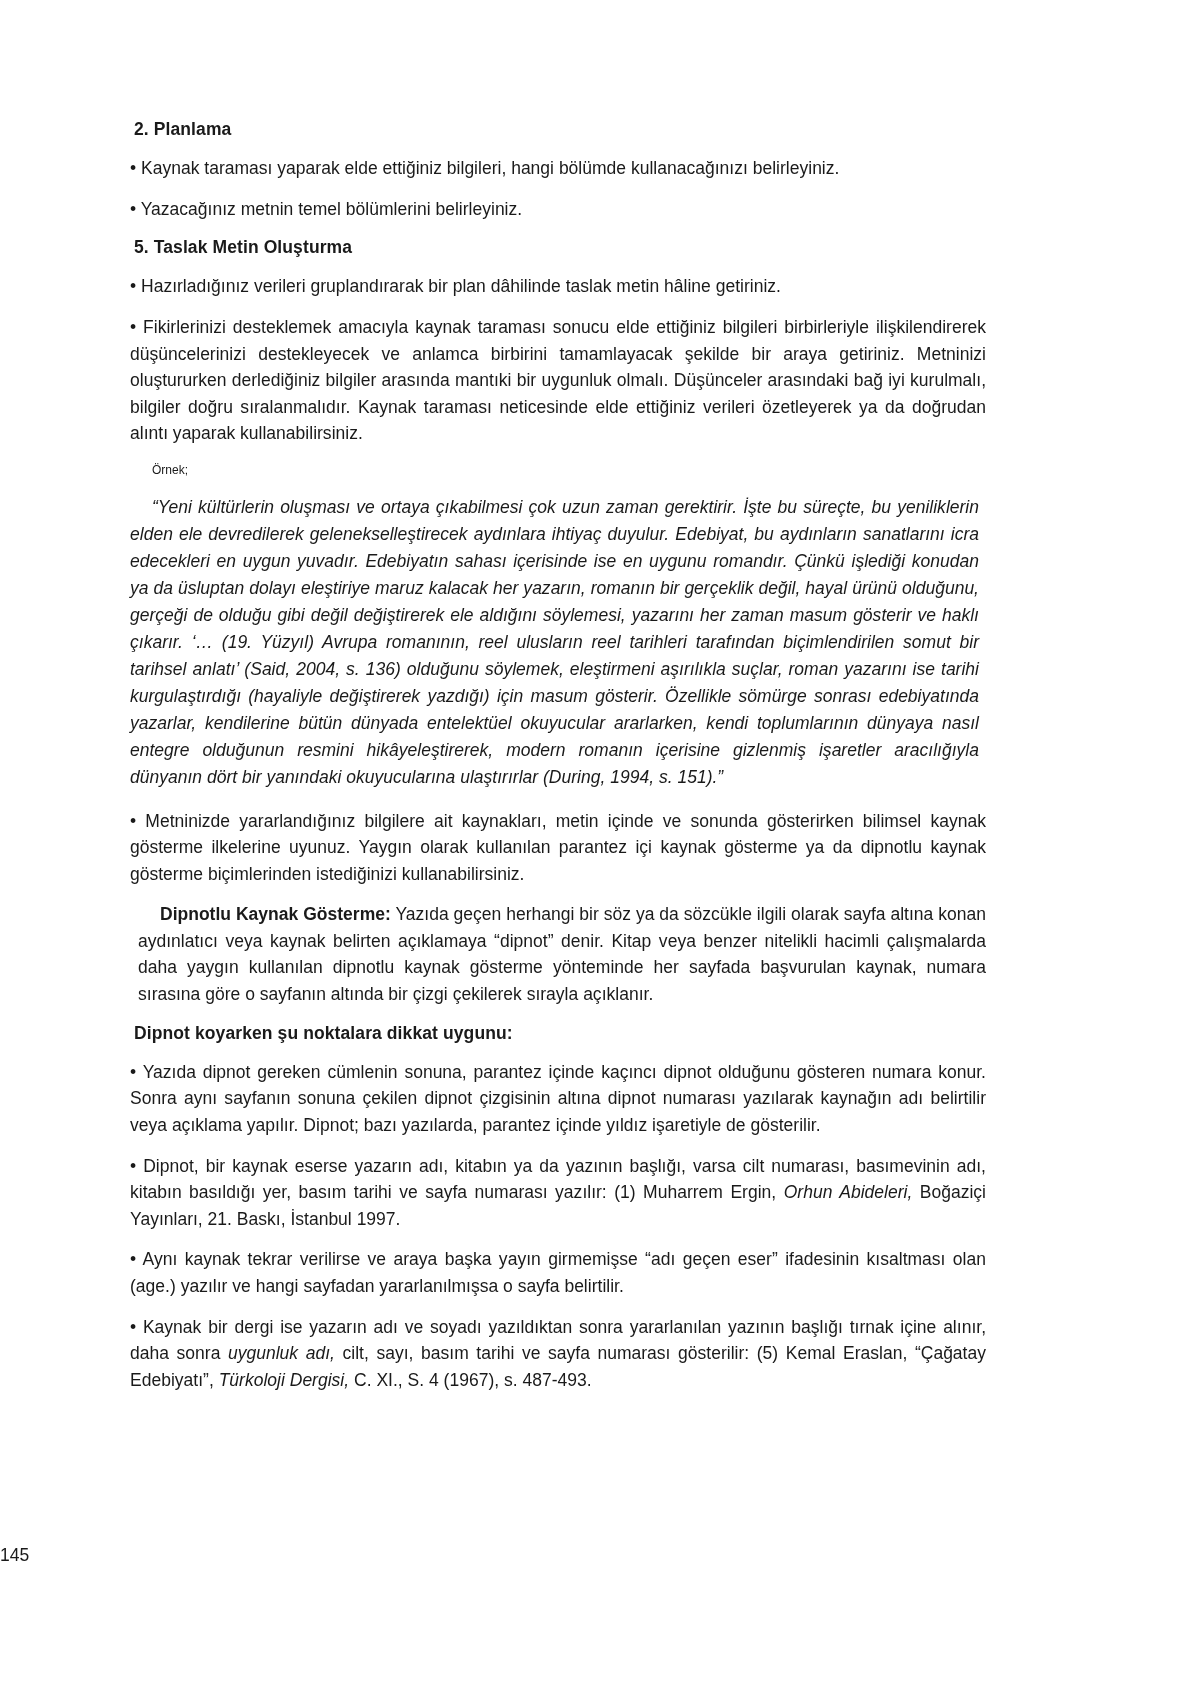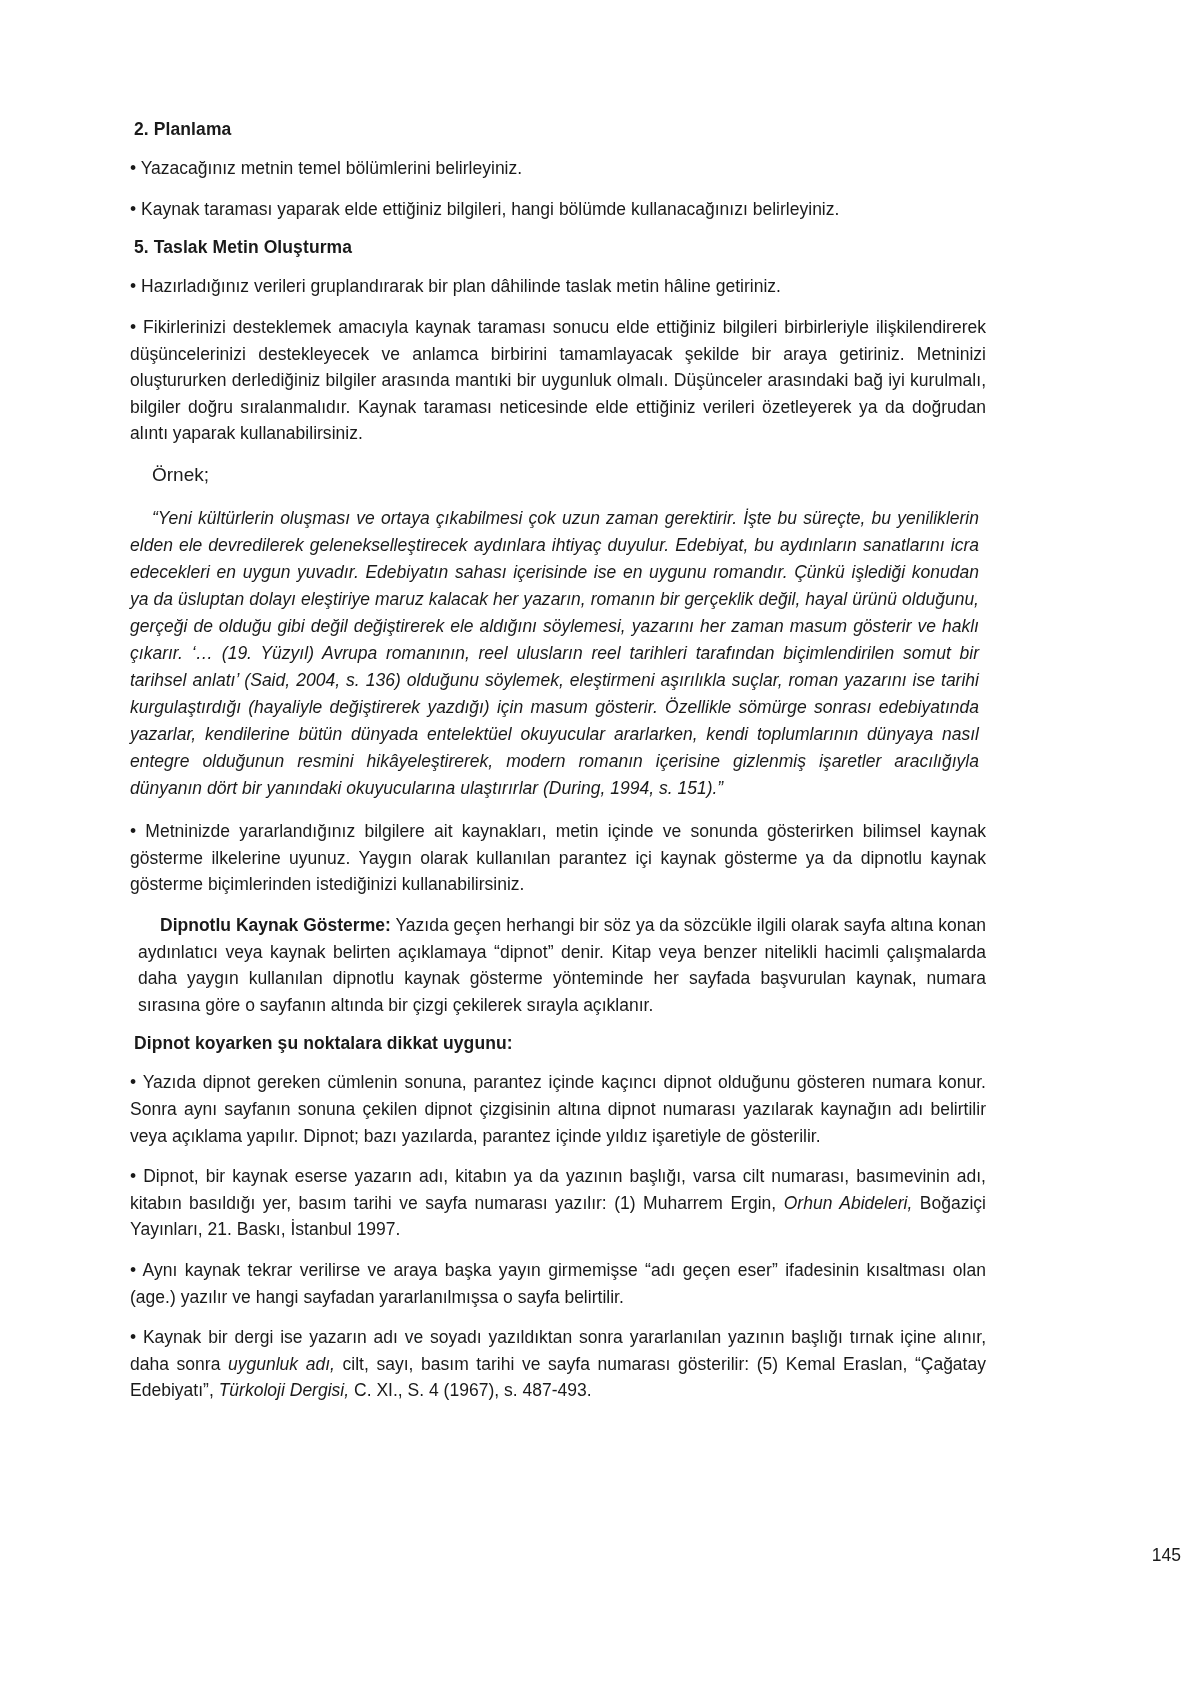--- a/index.html
+++ b/index.html
@@ -59,52 +59,52 @@
   .quote {
     font-style: italic;
     font-size: 17.5px;
     line-height: 1.545;
     margin: 0 7px 16px 0;
     text-align: justify;
     text-indent: 22px;
     letter-spacing: 0.01px;
   }
   .ornek {
-    font-size: 19px;
+    font-size: 12px;
     line-height: 1.52;
     margin: 0 0 15px 0;
     text-indent: 22px;
   }
   em.ital {
     font-style: italic;
   }
   strong.bold {
     font-weight: bold;
   }
   .page-number {
     position: absolute;
     left: 0;
     right: 0;
     top: 1545px;
-    text-align: right;
+    text-align: left;
     font-size: 17.5px;
     color: #1a1a1a;
   }
 </style>
 </head>
 <body>
 
 <div class="page">
   <div class="content">
 
     <h2 class="heading">2. Planlama</h2>
 
+    <p class="bullet-line flat">• Kaynak taraması yaparak elde ettiğiniz bilgileri, hangi bölümde kullanacağınızı belirleyiniz.</p>
+
     <p class="bullet-line flat">• Yazacağınız metnin temel bölümlerini belirleyiniz.</p>
-
-    <p class="bullet-line flat">• Kaynak taraması yaparak elde ettiğiniz bilgileri, hangi bölümde kullanacağınızı belirleyiniz.</p>
 
     <h2 class="heading tight-top">5. Taslak Metin Oluşturma</h2>
 
     <p class="bullet-line flat">• Hazırladığınız verileri gruplandırarak bir plan dâhilinde taslak metin hâline getiriniz.</p>
 
     <p class="bullet-line">• Fikirlerinizi desteklemek amacıyla kaynak taraması sonucu elde ettiğiniz bilgileri birbirleriyle ilişkilendirerek düşüncelerinizi destekleyecek ve anlamca birbirini tamamlayacak şekilde bir araya getiriniz. Metninizi oluştururken derlediğiniz bilgiler arasında mantıki bir uygunluk olmalı. Düşünceler arasındaki bağ iyi kurulmalı, bilgiler doğru sıralanmalıdır. Kaynak taraması neticesinde elde ettiğiniz verileri özetleyerek ya da doğrudan alıntı yaparak kullanabilirsiniz.</p>
 
     <p class="ornek">Örnek;</p>
 
     <p class="quote">“Yeni kültürlerin oluşması ve ortaya çıkabilmesi çok uzun zaman gerektirir. İşte bu süreçte, bu yeniliklerin elden ele devredilerek gelenekselleştirecek aydınlara ihtiyaç duyulur. Edebiyat, bu aydınların sanatlarını icra edecekleri en uygun yuvadır. Edebiyatın sahası içerisinde ise en uygunu romandır. Çünkü işlediği konudan ya da üsluptan dolayı eleştiriye maruz kalacak her yazarın, romanın bir gerçeklik değil, hayal ürünü olduğunu, gerçeği de olduğu gibi değil değiştirerek ele aldığını söylemesi, yazarını her zaman masum gösterir ve haklı çıkarır. ‘… (19. Yüzyıl) Avrupa romanının, reel ulusların reel tarihleri tarafından biçimlendirilen somut bir tarihsel anlatı’ (Said, 2004, s. 136) olduğunu söylemek, eleştirmeni aşırılıkla suçlar, roman yazarını ise tarihi kurgulaştırdığı (hayaliyle değiştirerek yazdığı) için masum gösterir. Özellikle sömürge sonrası edebiyatında yazarlar, kendilerine bütün dünyada entelektüel okuyucular ararlarken, kendi toplumlarının dünyaya nasıl entegre olduğunun resmini hikâyeleştirerek, modern romanın içerisine gizlenmiş işaretler aracılığıyla dünyanın dört bir yanındaki okuyucularına ulaştırırlar (During, 1994, s. 151).”</p>

